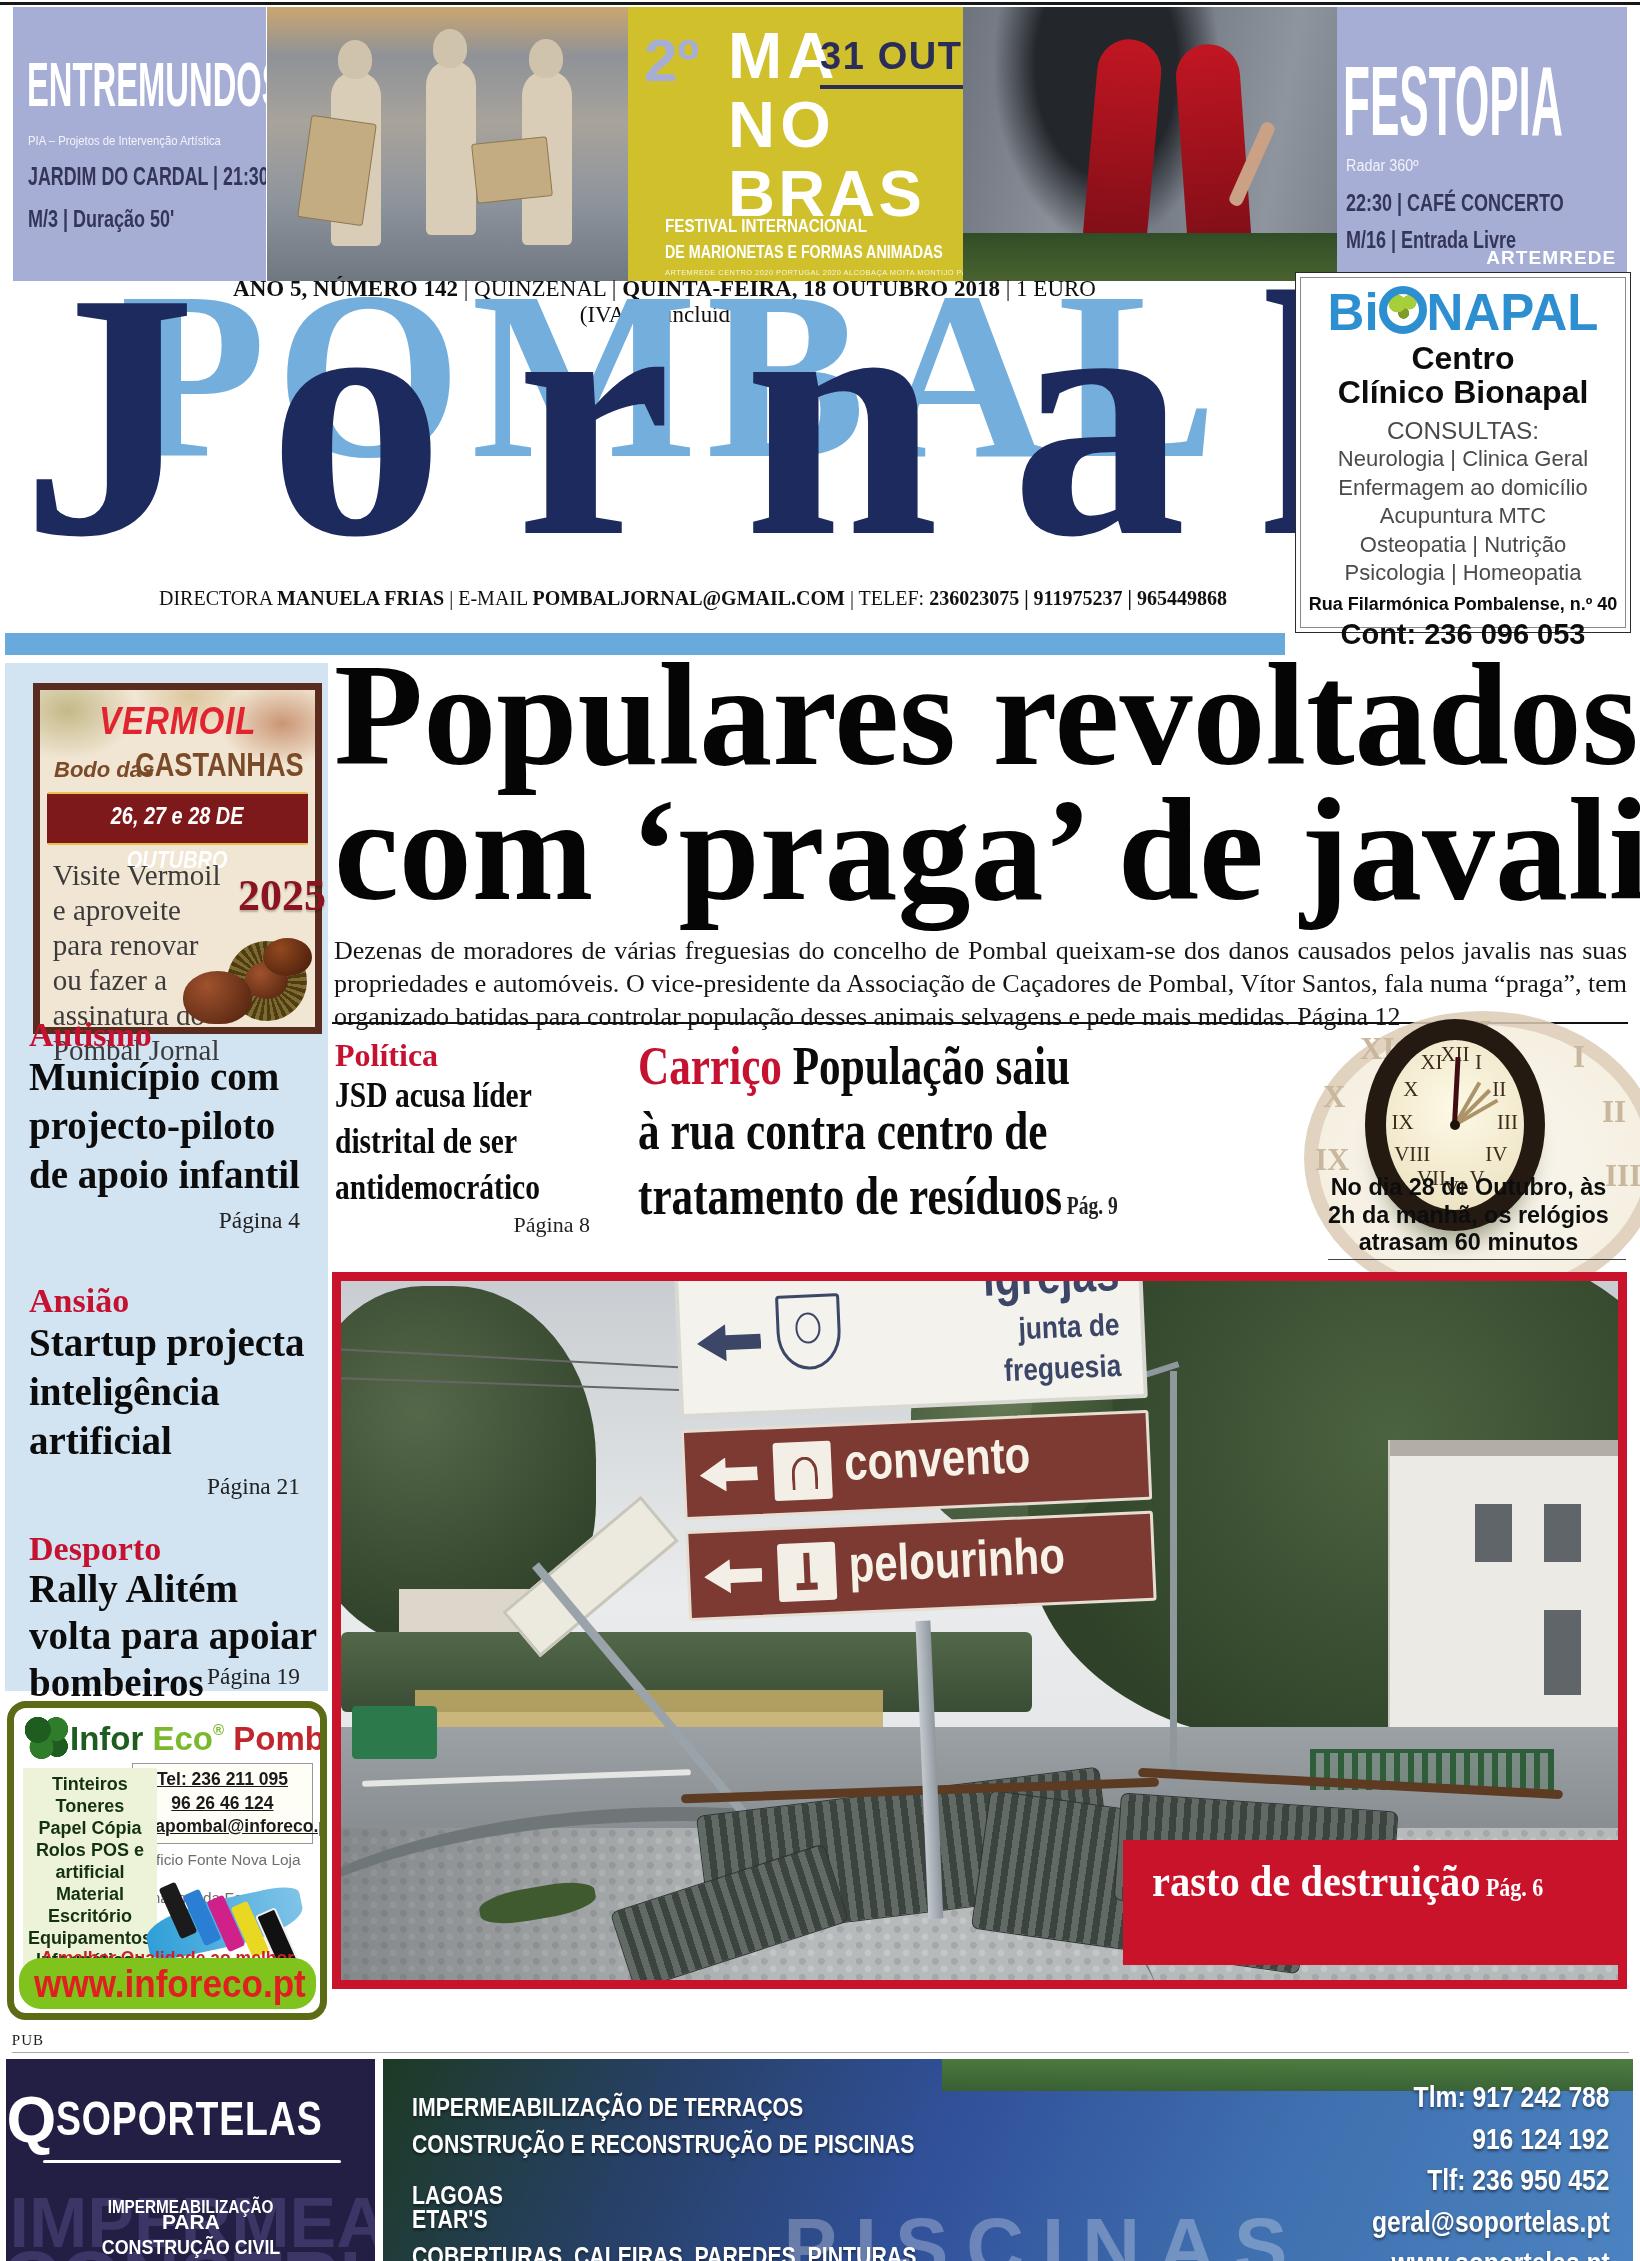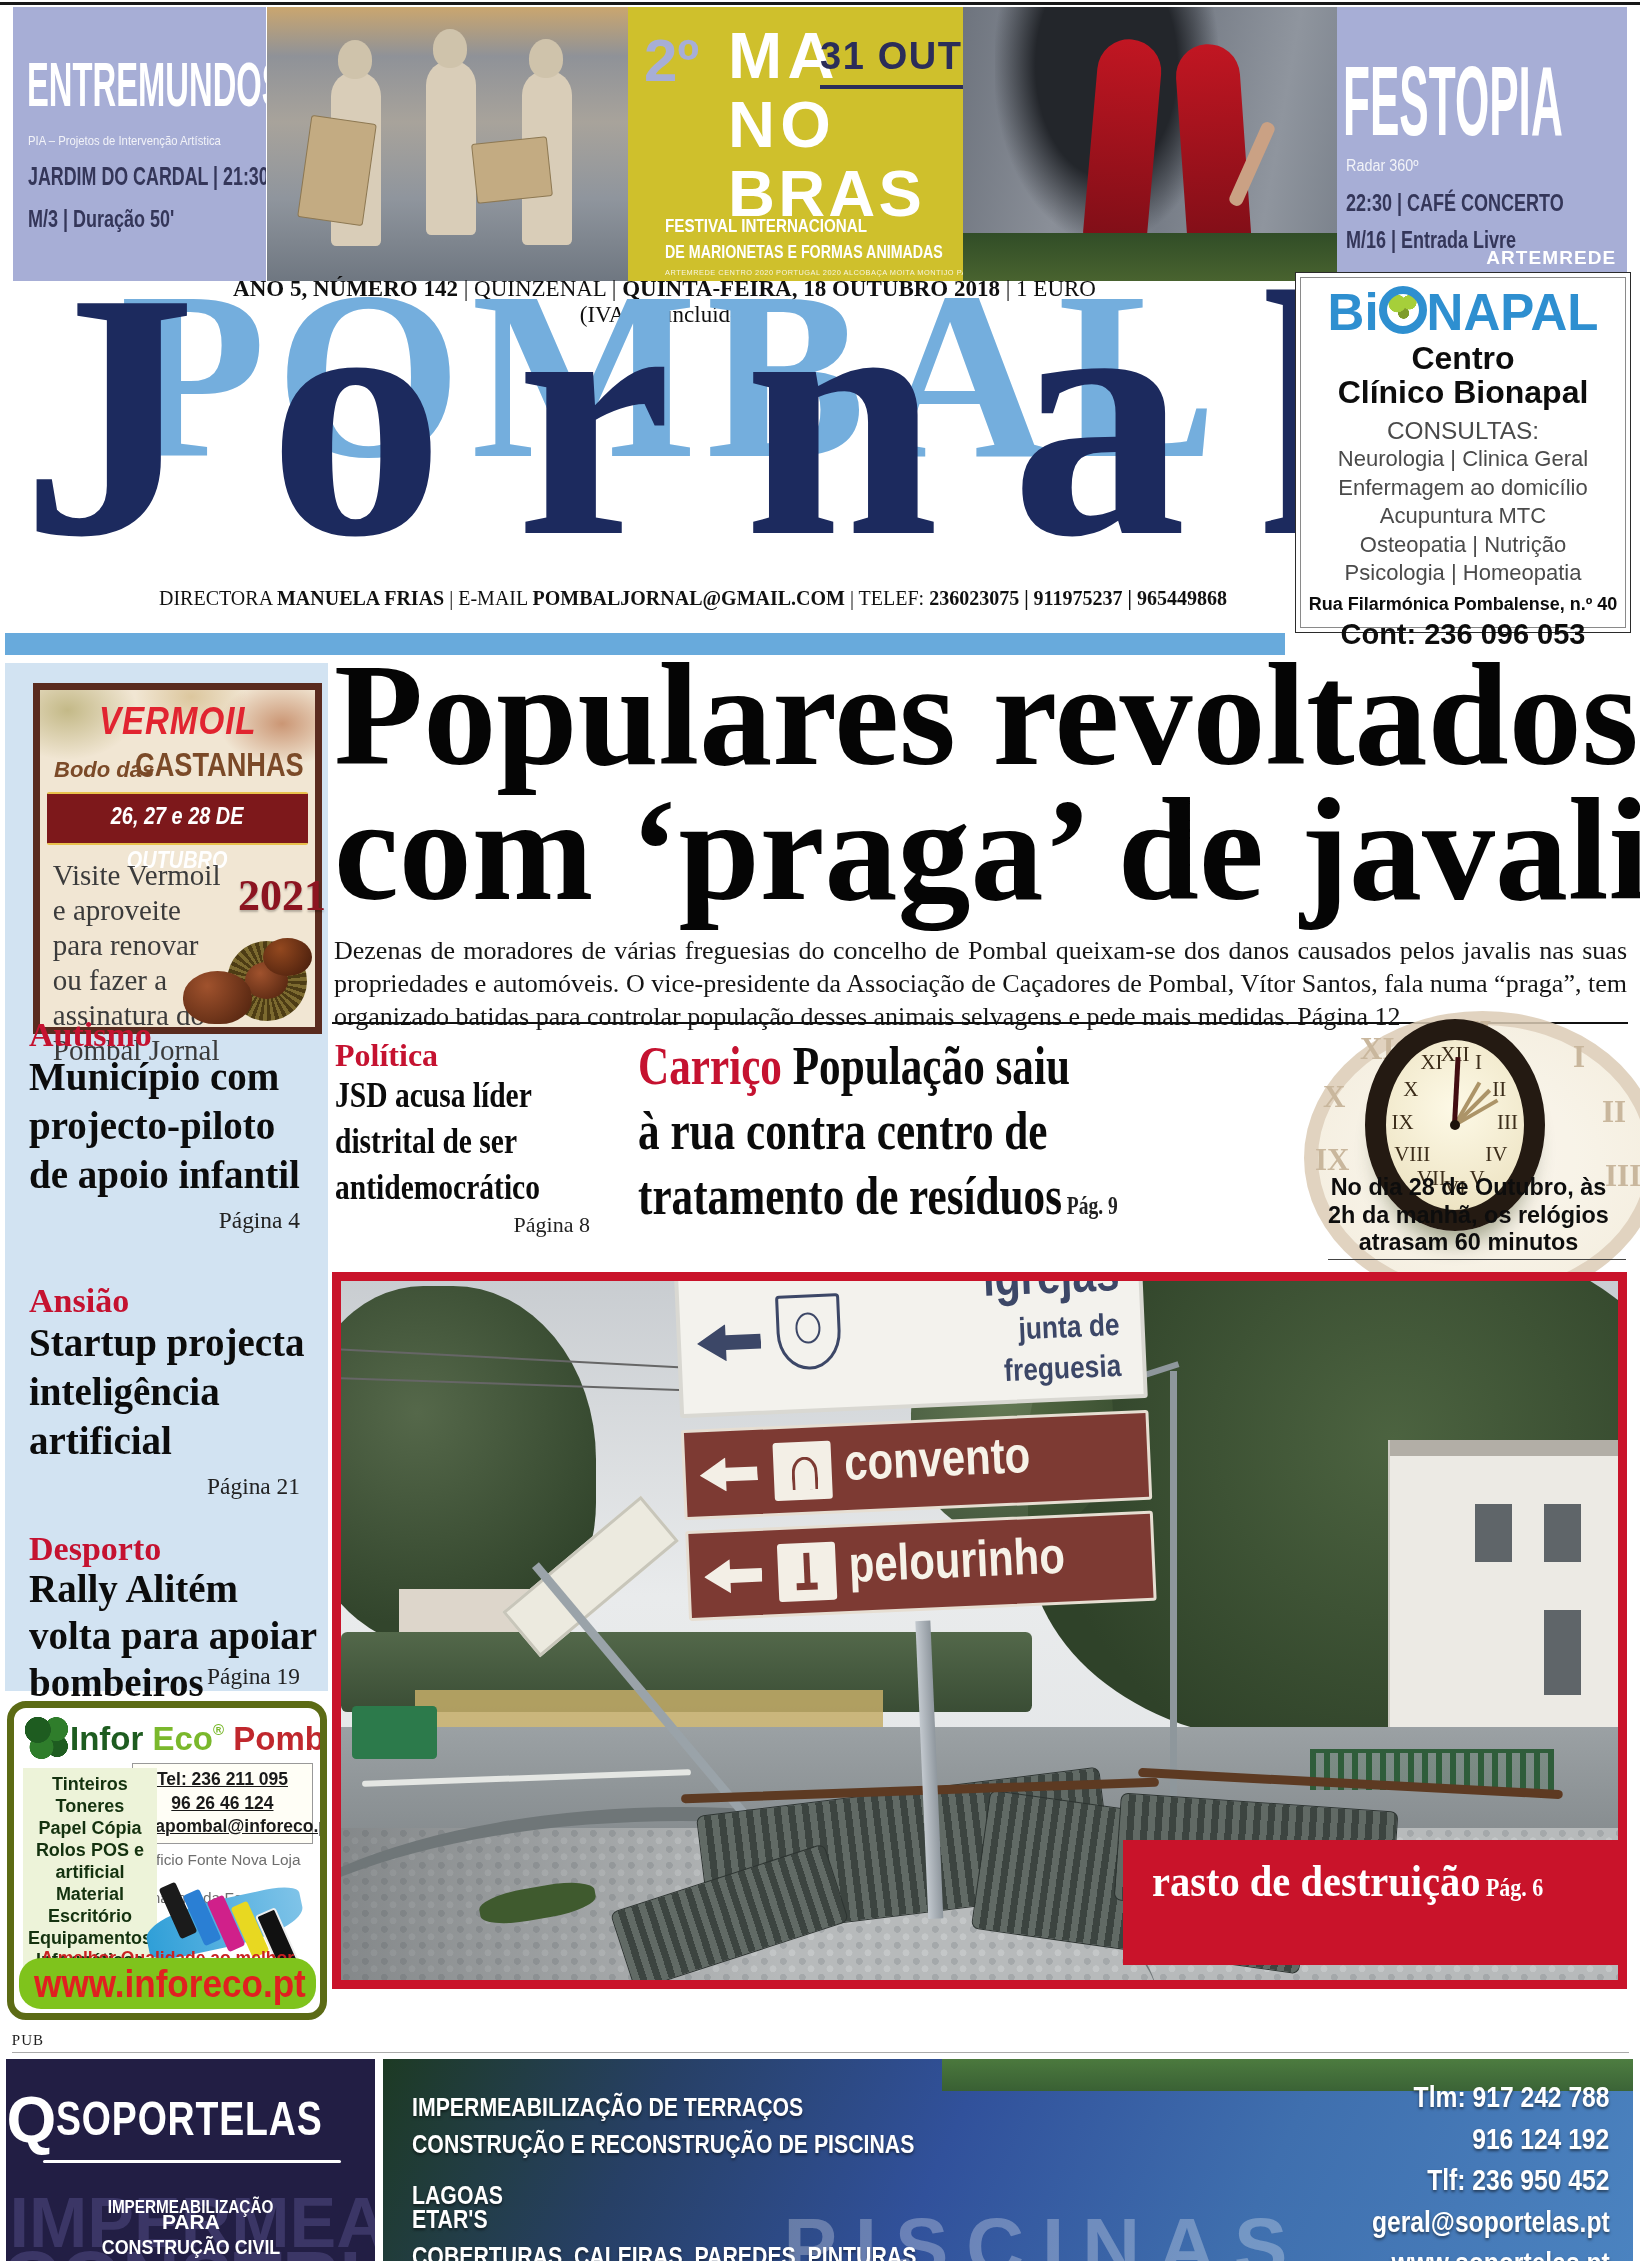--- a/index.html
+++ b/index.html
@@ -274,21 +274,21 @@
   </div>
 
   <div class="a" id="sidepanel"></div>
 
   <div class="a" id="vermoil">
     <div class="a" id="vm-brand"><span class="cx cx85" style="transform-origin:50% 50%;">VERMOIL</span></div>
     <div class="a" id="vm-pre">Bodo das</div>
     <div class="a" id="vm-main"><span class="cx cx80">CASTANHAS</span></div>
     <div class="a" id="vm-ribbon"><span class="cx cx85" style="transform-origin:50% 50%;">26, 27 e 28 DE OUTUBRO</span></div>
     <div class="a serif" id="vm-body">Visite Vermoil e aproveite para renovar ou fazer a assinatura do Pombal Jornal</div>
-    <div class="a serif" id="vm-year">2021</div>
+    <div class="a serif" id="vm-year">2025</div>
     <div class="a burr"></div>
     <div class="a chest1"></div>
     <div class="a chest2"></div>
   </div>
 
   <div class="a serif side-label" style="top:1016px;">Autismo</div>
   <div class="a serif side-line" style="top:1054px;">Município com</div>
   <div class="a serif side-line" style="top:1103px;">projecto-piloto</div>
   <div class="a serif side-line" style="top:1152px;">de apoio infantil</div>
   <div class="a serif side-page" style="top:1207px;">Página 4</div>

